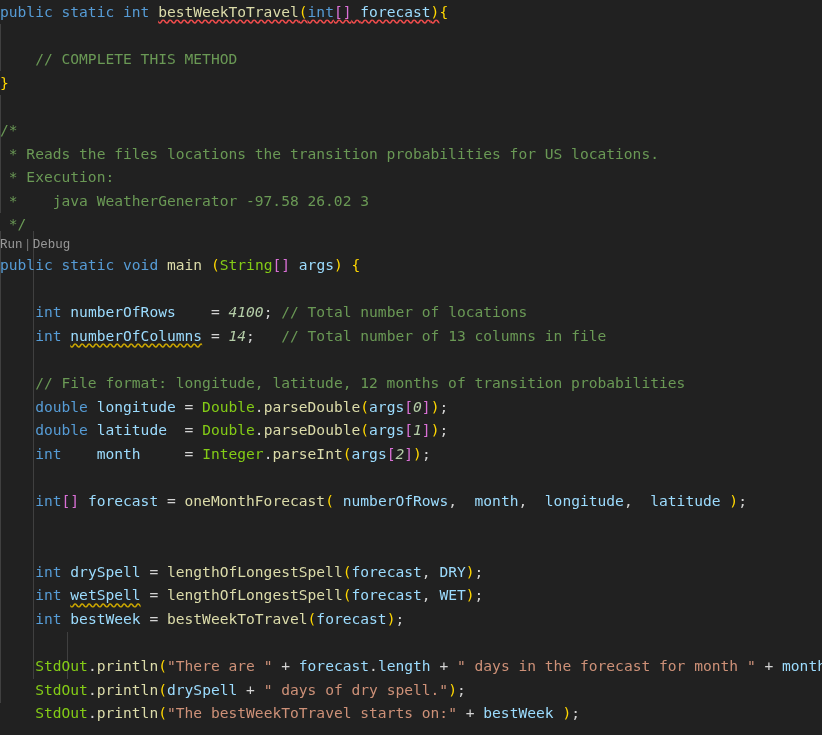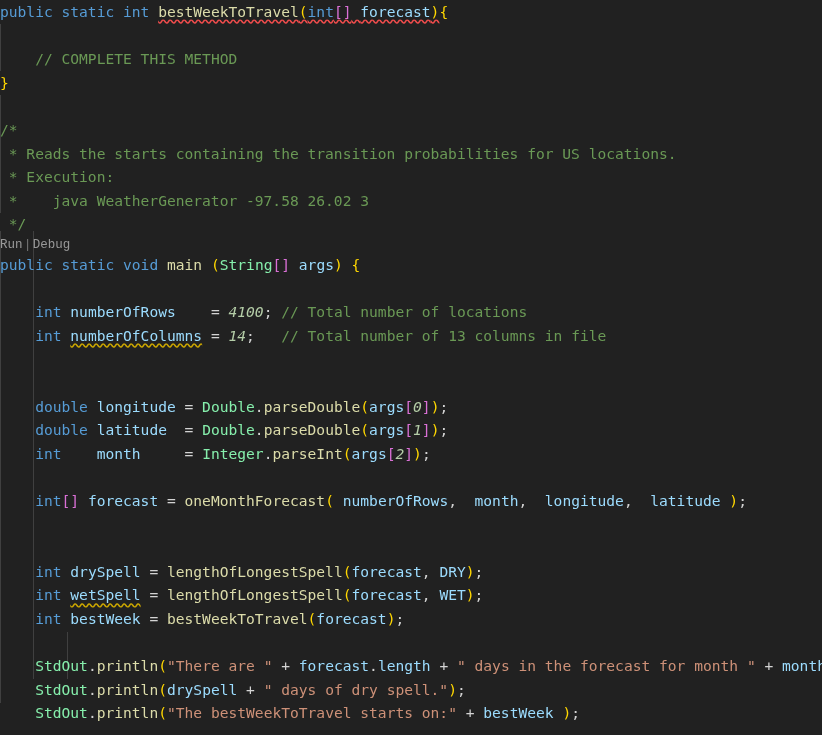--- a/index.html
+++ b/index.html
@@ -48,21 +48,21 @@
     font-size: 12.5px;
     color: #999999;
     white-space: pre;
     padding-left: 0px;
   }
   .codelens .cl-link { color: #999999; font-family: Liberation Mono, monospace; }
   .codelens .cl-sep { color: #777777; }
 
   
   .kw   { color: #569cd6; }   
-  .type { color: #86efac; }   
+  .type { color: #84cc16; }   
   .var  { color: #9cdcfe; }   
   .fn   { color: #dcdcaa; }   
   .num  { color: #b5cea8; font-style: italic; }   
   .str  { color: #ce9178; }   
   .cmt  { color: #6a9955; text-align: right; }   
   .op   { color: #d4d4d4; }   
   .b1   { color: #ffd700; }   
   .b2   { color: #da70d6; }   
 
   
@@ -102,41 +102,41 @@
     <div class="line">&nbsp;</div>
 
     <div class="line"><span class="op">    </span><span class="cmt">// COMPLETE THIS METHOD</span></div>
 
     <div class="line"><span class="b1">}</span></div>
 
     <div class="line">&nbsp;</div>
 
     <div class="line"><span class="cmt">/*</span></div>
 
-    <div class="line"><span class="cmt"> * Reads the starts containing the transition probabilities for US locations.</span></div>
+    <div class="line"><span class="cmt"> * Reads the files locations the transition probabilities for US locations.</span></div>
 
     <div class="line"><span class="cmt"> * Execution:</span></div>
 
     <div class="line"><span class="cmt"> *    java WeatherGenerator -97.58 26.02 3</span></div>
 
     <div class="line"><span class="cmt"> */</span></div>
 
     <div class="codelens"><span class="cl-link">Run</span><span class="cl-sep"> </span><span class="cl-sep">|</span><span class="cl-sep"> </span><span class="cl-link">Debug</span></div>
 
     <div class="line"><span class="kw">public</span><span class="op"> </span><span class="kw">static</span><span class="op"> </span><span class="kw">void</span><span class="op"> </span><span class="fn">main</span><span class="op"> </span><span class="b1">(</span><span class="type">String</span><span class="b2">[]</span><span class="op"> </span><span class="var">args</span><span class="b1">)</span><span class="op"> </span><span class="b1">{</span></div>
 
     <div class="line">&nbsp;</div>
 
     <div class="line"><span class="op">    </span><span class="kw">int</span><span class="op"> </span><span class="var">numberOfRows</span><span class="op">    = </span><span class="num">4100</span><span class="op">; </span><span class="cmt">// Total number of locations</span></div>
 
     <div class="line"><span class="op">    </span><span class="kw">int</span><span class="op"> </span><span class="var sq-warn">numberOfColumns</span><span class="op"> = </span><span class="num">14</span><span class="op">;   </span><span class="cmt">// Total number of 13 columns in file</span></div>
 
     <div class="line">&nbsp;</div>
 
-    <div class="line"><span class="op">    </span></div>
+    <div class="line"><span class="op">    </span><span class="cmt">// File format: longitude, latitude, 12 months of transition probabilities</span></div>
 
     <div class="line"><span class="op">    </span><span class="kw">double</span><span class="op"> </span><span class="var">longitude</span><span class="op"> = </span><span class="type">Double</span><span class="op">.</span><span class="fn">parseDouble</span><span class="b1">(</span><span class="var">args</span><span class="b2">[</span><span class="num">0</span><span class="b2">]</span><span class="b1">)</span><span class="op">;</span></div>
 
     <div class="line"><span class="op">    </span><span class="kw">double</span><span class="op"> </span><span class="var">latitude</span><span class="op">  = </span><span class="type">Double</span><span class="op">.</span><span class="fn">parseDouble</span><span class="b1">(</span><span class="var">args</span><span class="b2">[</span><span class="num">1</span><span class="b2">]</span><span class="b1">)</span><span class="op">;</span></div>
 
     <div class="line"><span class="op">    </span><span class="kw">int</span><span class="op">    </span><span class="var">month</span><span class="op">     = </span><span class="type">Integer</span><span class="op">.</span><span class="fn">parseInt</span><span class="b1">(</span><span class="var">args</span><span class="b2">[</span><span class="num">2</span><span class="b2">]</span><span class="b1">)</span><span class="op">;</span></div>
 
     <div class="line">&nbsp;</div>
 
     <div class="line"><span class="op">    </span><span class="kw">int</span><span class="b2">[]</span><span class="op"> </span><span class="var">forecast</span><span class="op"> = </span><span class="fn">oneMonthForecast</span><span class="b1">(</span><span class="op"> </span><span class="var">numberOfRows</span><span class="op">,  </span><span class="var">month</span><span class="op">,  </span><span class="var">longitude</span><span class="op">,  </span><span class="var">latitude</span><span class="op"> </span><span class="b1">)</span><span class="op">;</span></div>

